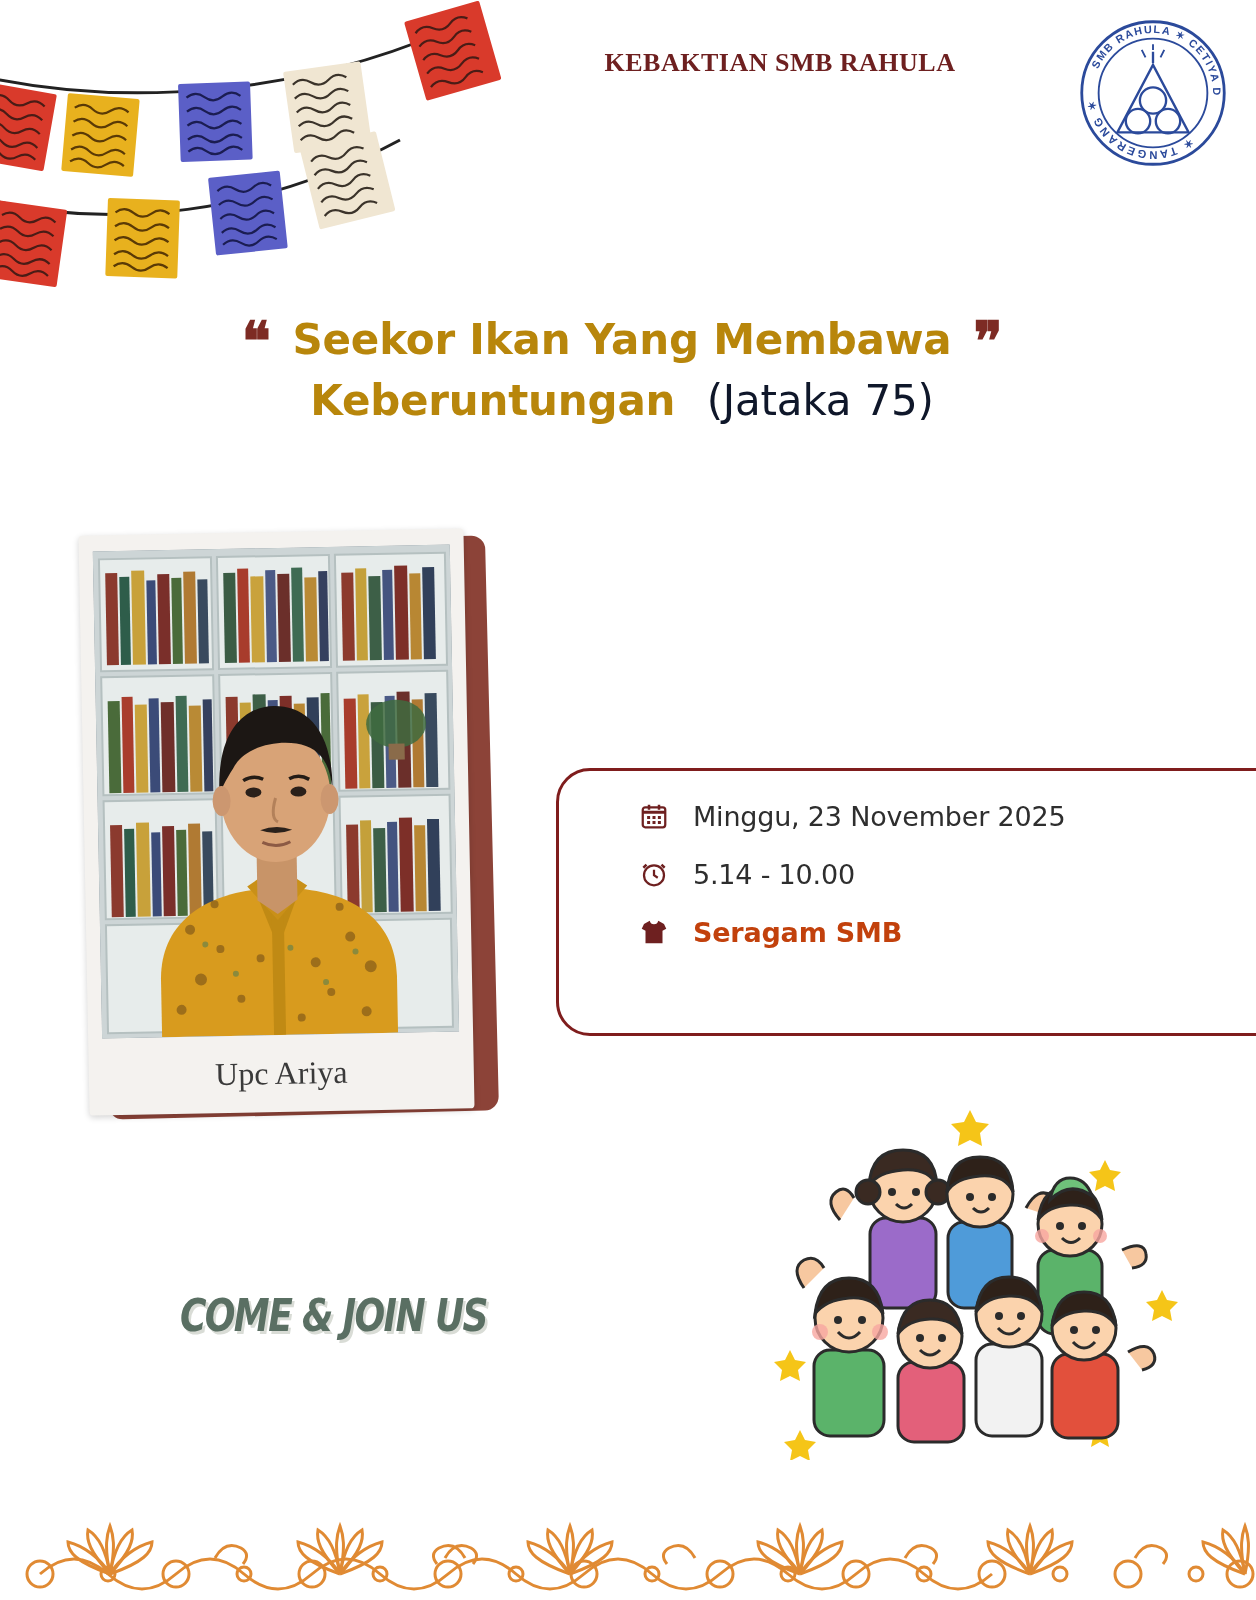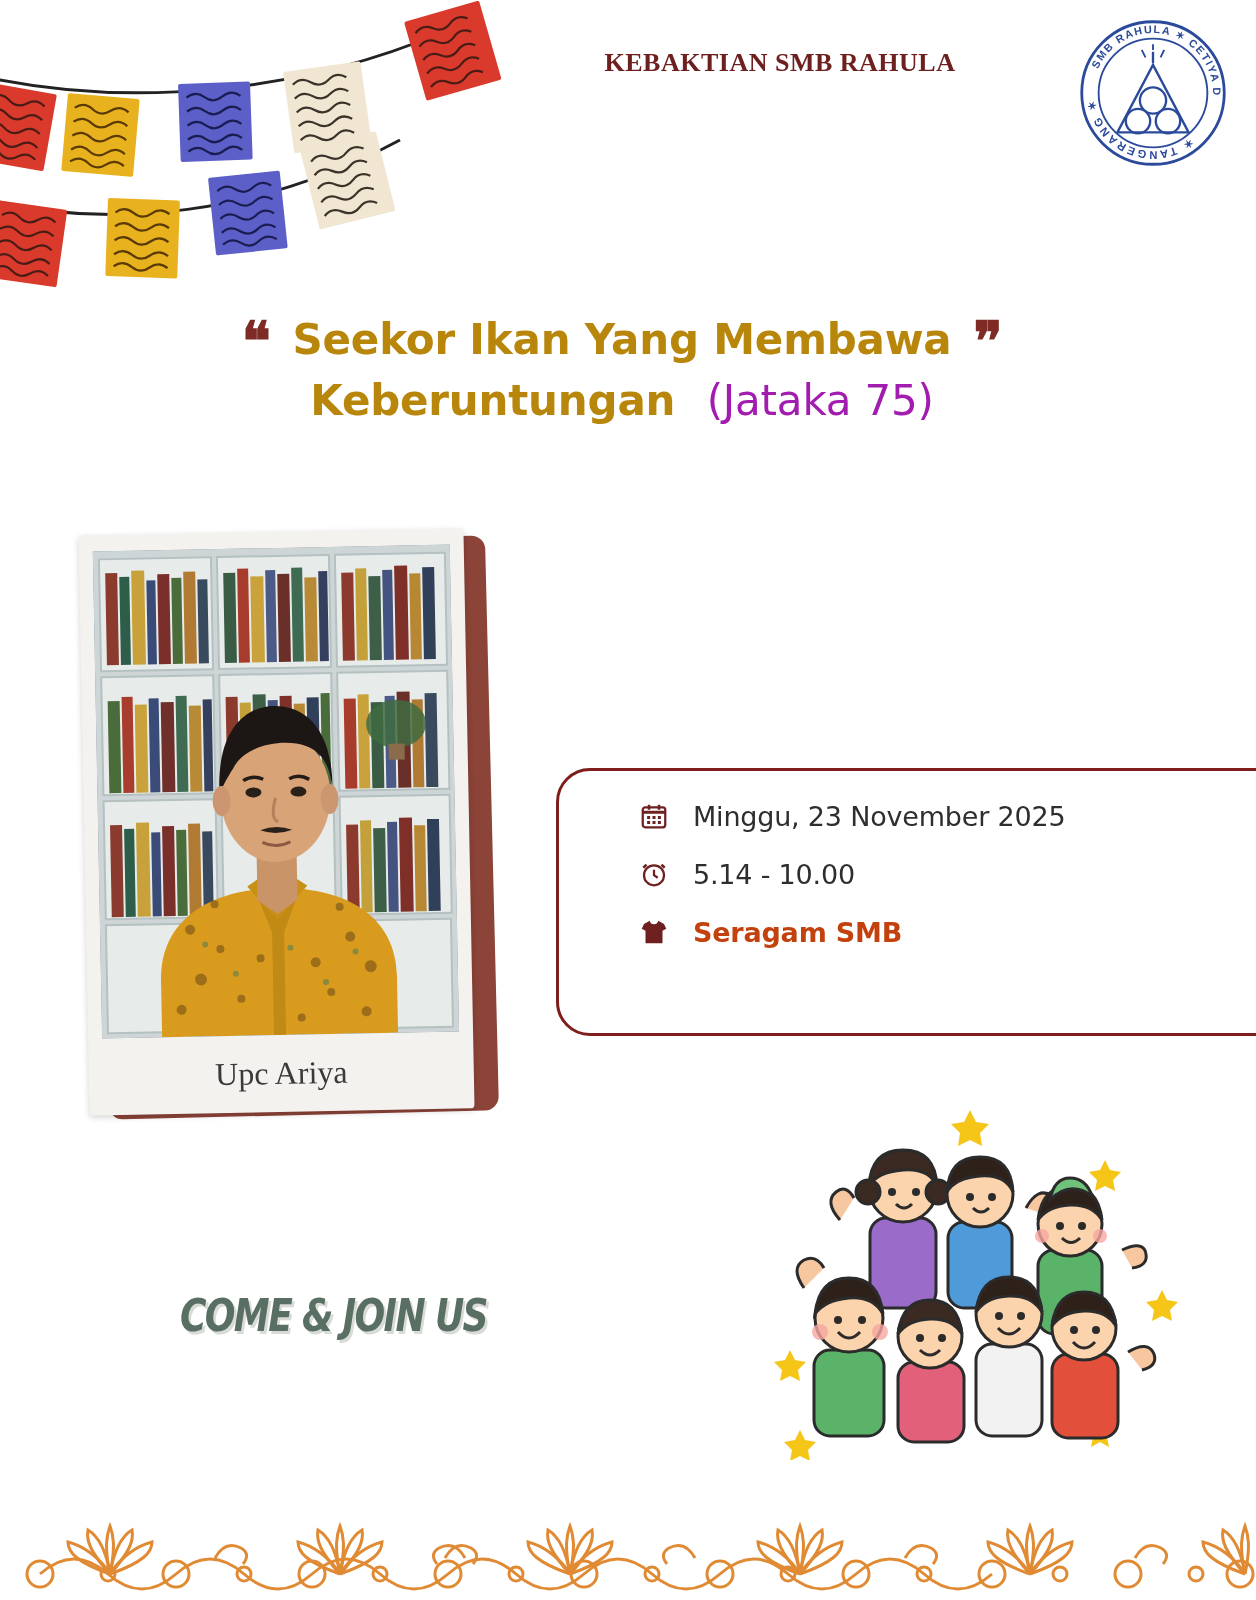--- a/index.html
+++ b/index.html
@@ -66,21 +66,21 @@
     display: inline-block;
     color: #7d2b24;
     font-family: "Liberation Serif", serif;
     font-weight: bold;
     font-size: 54px;
     vertical-align: -6px;
     line-height: 0;
   }
   .q-open { margin-right: 22px; }
   .q-close { margin-left: 22px; }
-  .jataka-paren { color: #a21caf; font-weight: normal; margin-left: 17px; }
+  .jataka-paren { color: #0f172a; font-weight: normal; margin-left: 17px; }
 
   
   .photo-wrap {
     position: absolute;
     top: 528px;
     left: 80px;
     width: 400px;
     height: 590px;
   }
   .photo-shadow {

